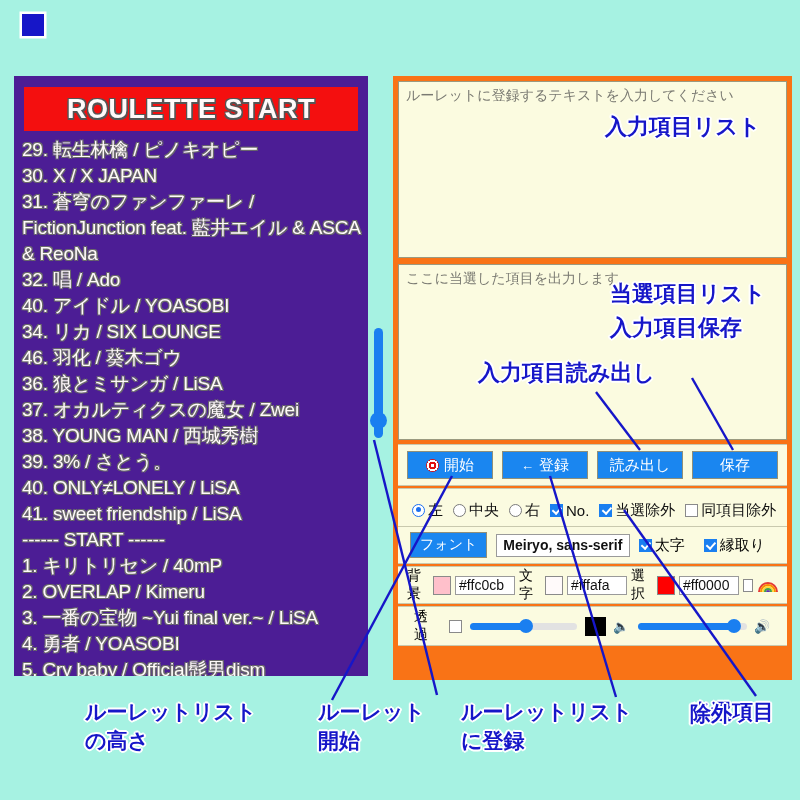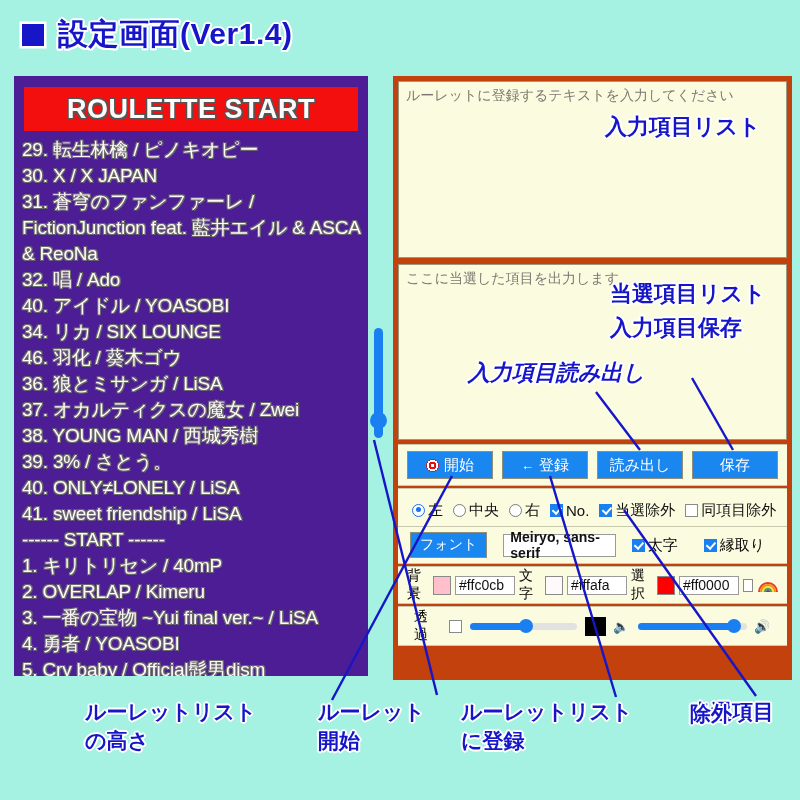--- a/index.html
+++ b/index.html
@@ -47,21 +47,21 @@
     background:#1a7ff0;border-radius:5px;
   }
   #height-slider .thumb{
     position:absolute;left:1px;top:99px;width:17px;height:17px;
     background:#1a7ff0;border-radius:50%;
   }
 
   
   #settings-panel{
     position:absolute;left:393px;top:76px;width:399px;height:604px;
-    background:#c2410c;
+    background:#f97316;
   }
   .ta{
     background:#fbfbe0;border:1.5px solid #9a9a80;
     box-sizing:border-box;margin:0 auto;
   }
   #input-textarea{position:absolute;left:5px;top:5px;width:389px;height:177px;}
   #output-textarea{position:absolute;left:5px;top:188px;width:389px;height:176px;}
   .ta-placeholder{
     padding:5px 7px;font-size:14px;color:#7a7a72;
     font-family:"DejaVu Sans","Liberation Sans",sans-serif;
@@ -86,21 +86,21 @@
   .opt{display:flex;align-items:center;gap:3px;margin-right:10px;white-space:nowrap;}
   .radio{width:13px;height:13px;border-radius:50%;border:1.5px solid #7a7a7a;background:#fff;
          display:inline-block;box-sizing:border-box;position:relative;}
   .radio.on{border-color:#1a6ff0;}
   .radio.on::after{content:"";position:absolute;left:2.5px;top:2.5px;width:5px;height:5px;border-radius:50%;background:#1a6ff0;}
   .cb{width:13px;height:13px;border:1.5px solid #8a8a8a;background:#fff;display:inline-block;box-sizing:border-box;position:relative;}
   .cb.on{background:#1a7ff0;border-color:#1a7ff0;}
   .cb.on::after{content:"";position:absolute;left:3.4px;top:0.4px;width:3.5px;height:7px;
                 border:solid #fff;border-width:0 2px 2px 0;transform:rotate(42deg);}
 
-  #font-row{top:450px;height:38px;display:flex;align-items:center;padding:0 12px;gap:16px;font-size:15px;}
+  #font-row{top:450px;height:38px;display:flex;align-items:center;padding:0 12px;gap:9px;font-size:15px;}
   #font-button{background:#1a86f0;color:#fff;font-size:14px;padding:3px 9px;border:1px solid #8f8f7a;cursor:pointer;}
   #font-input{flex:1;height:23px;background:#fff;border:1.5px solid #9a9a9a;
     font-size:14px;font-weight:bold;padding:0 6px;box-sizing:border-box;display:flex;align-items:center;color:#111;}
 
   #color-row{top:490px;height:38px;display:flex;align-items:center;padding:0 9px;gap:4px;font-size:14px;}
   .sw{width:24px;height:19px;border:1px solid #8a8a8a;display:inline-block;box-sizing:border-box;}
   .hexbox{width:78px;height:19px;background:#fff;border:1px solid #9a9a9a;font-size:14px;
           padding:0 3px;box-sizing:border-box;display:flex;align-items:center;color:#111;}
   .clabel{margin-right:1px;}
   #rainbow-icon{width:21px;height:16px;display:inline-block;}
@@ -120,21 +120,20 @@
       2px 0 #fff,-2px 0 #fff,0 2px #fff,0 -2px #fff,
       1.4px 1.4px #fff,-1.4px 1.4px #fff,1.4px -1.4px #fff,-1.4px -1.4px #fff;
   }
   #anno-svg{position:absolute;left:0;top:0;width:800px;height:800px;pointer-events:none;}
 </style>
 </head>
 <body>
 
 <div id="title-bar">
   <div id="title-square"></div>
-  <div id="title-text">設定画面(Ver1.4)</div>
 </div>
 
 <div id="roulette-panel">
   <div id="roulette-start-banner">
     <span>ROULETTE START</span>
   </div>
   <div id="roulette-list">
       <div class="rl-item">29. 転生林檎 / ピノキオピー</div>
       <div class="rl-item">30. X / X JAPAN</div>
       <div class="rl-item">31. 蒼穹のファンファーレ / FictionJunction feat. 藍井エイル &amp; ASCA &amp; ReoNa</div>
@@ -279,21 +278,21 @@
     <line x1="550" y1="476" x2="616" y2="697"></line>
     <line x1="640" y1="450" x2="596" y2="392"></line>
     <line x1="733" y1="450" x2="692" y2="378"></line>
     <line x1="624" y1="510" x2="756" y2="696"></line>
   </g>
 </svg>
 
 <div class="anno" id="a-input" style="left:605px;top:112px;font-size:22px;">入力項目リスト</div>
 <div class="anno" id="a-winner" style="left:610px;top:279px;font-size:22px;">当選項目リスト</div>
 <div class="anno" id="a-save" style="left:610px;top:313px;font-size:22px;">入力項目保存</div>
-<div class="anno" id="a-load" style="left:468px;top:358px;font-size:22px;font-style:italic;">入力項目読み出し</div>
+<div class="anno" id="a-load" style="left:478px;top:358px;font-size:22px;">入力項目読み出し</div>
 
 <div class="anno" style="left:85px;top:698px;font-size:21px;">ルーレットリスト</div>
 <div class="anno" style="left:85px;top:727px;font-size:21px;">の高さ</div>
 
 <div class="anno" style="left:318px;top:698px;font-size:21px;">ルーレット</div>
 <div class="anno" style="left:318px;top:727px;font-size:21px;">開始</div>
 
 <div class="anno" style="left:461px;top:698px;font-size:21px;">ルーレットリスト</div>
 <div class="anno" style="left:461px;top:727px;font-size:21px;">に登録</div>
 

